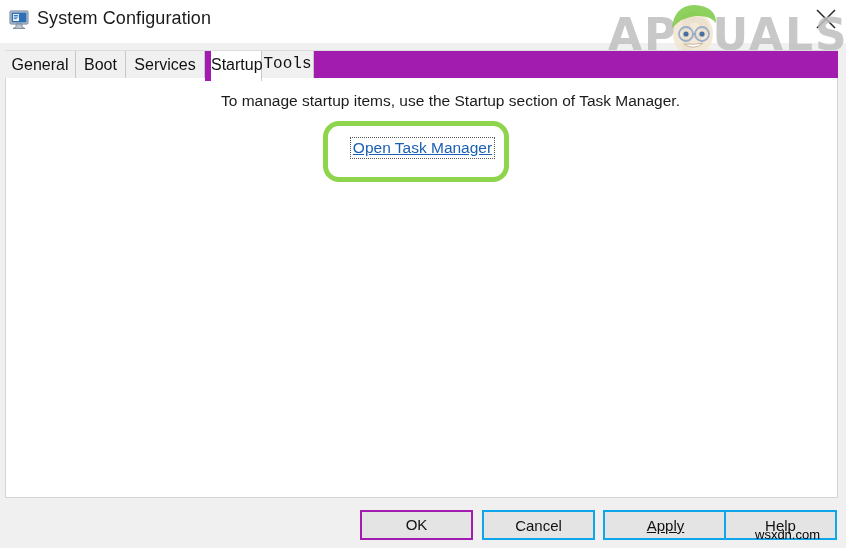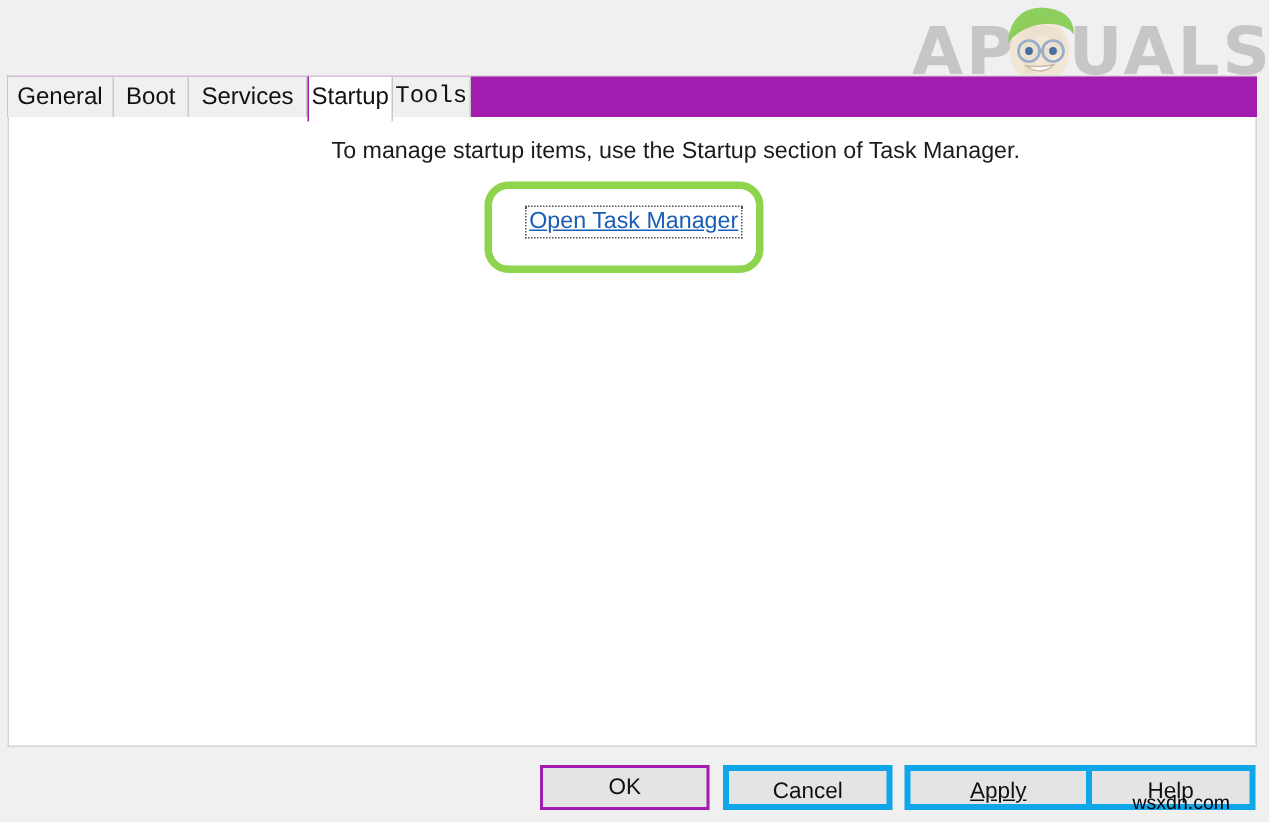--- a/index.html
+++ b/index.html
@@ -89,21 +89,21 @@
     text-align: center;
     line-height: 27px;
     background: #f0f0f0;
     border-right: 1px solid #c8c8c8;
     cursor: default;
     font-family: "Liberation Sans", sans-serif;
   }
   .tab.selected {
     background: #ffffff;
     border-right: 1px solid #c8c8c8;
-    border-left: 1px solid #a21caf;
+    border-left: 6px solid #a21caf;
     height: 30px;
     z-index: 5;
   }
 
   
   #panel {
     position: absolute;
     left: 5px; top: 78px;
     width: 833px;
     height: 420px;
@@ -152,21 +152,21 @@
     box-sizing: border-box;
     pointer-events: none;
   }
 
   
   .btn {
     position: absolute;
     top: 510px;
     height: 30px;
     background: #e4e4e4;
-    border: 4px solid #0ea5e9;
+    border: 2px solid #0ea5e9;
     box-sizing: border-box;
     font-size: 15px;
     color: #111111;
     text-align: center;
     line-height: 28px;
     cursor: pointer;
     font-family: "Liberation Sans", sans-serif;
   }
   .btn.default {
     border: 2px solid #a21caf;
@@ -181,20 +181,43 @@
     color: #000000;
     font-family: "Liberation Sans", sans-serif;
     pointer-events: none;
   }
 </style>
 </head>
 <body>
 
 <div id="window">
 
+  <div id="titlebar">
+
+    <span id="title-icon">
+      <svg width="22" height="20" viewBox="0 0 22 20">
+        <rect x="1" y="1" width="18" height="13" rx="1" fill="#cfd8e3" stroke="#6f7c8c" stroke-width="1"></rect>
+        <rect x="2.5" y="2.5" width="15" height="10" fill="#2f6fb5"></rect>
+        <rect x="4" y="4" width="6" height="7" fill="#ffffff" opacity="0.9"></rect>
+        <rect x="4.8" y="5" width="4.4" height="0.9" fill="#2f6fb5"></rect>
+        <rect x="4.8" y="6.6" width="4.4" height="0.9" fill="#2f6fb5"></rect>
+        <rect x="4.8" y="8.2" width="3" height="0.9" fill="#2f6fb5"></rect>
+        <path d="M7 14 l0 3 l-3 1.5 l12 0 l-3 -1.5 l0 -3 z" fill="#b9c4d1" stroke="#6f7c8c" stroke-width="0.8"></path>
+      </svg>
+    </span>
+
+    <span id="title-text">System Configuration</span>
+
+    <span id="close-btn">
+      <svg width="38" height="34" viewBox="0 0 38 34">
+        <line x1="11" y1="8" x2="29" y2="26" stroke="#2b2b2b" stroke-width="1.6"></line>
+        <line x1="29" y1="8" x2="11" y2="26" stroke="#2b2b2b" stroke-width="1.6"></line>
+      </svg>
+    </span>
+  </div>
 
   <div id="brand-watermark">
     <span class="brand-text">APPUALS</span>
     <svg width="90" height="56" viewBox="0 0 90 56" style="position:absolute;left:48px;top:2px;">
       <ellipse cx="45" cy="32" rx="20" ry="22" fill="#f2e4d0" opacity="0.85"></ellipse>
       <path d="M24 26 q2 -22 22 -23 q22 1 22 18 q-6 -8 -20 -7 q-14 1 -24 12 z" fill="#7ac943" opacity="0.85"></path>
       <circle cx="38" cy="32" r="7" fill="none" stroke="#8fa8c8" stroke-width="1.8" opacity="0.9"></circle>
       <circle cx="54" cy="32" r="7" fill="none" stroke="#8fa8c8" stroke-width="1.8" opacity="0.9"></circle>
       <line x1="45" y1="32" x2="47" y2="32" stroke="#8fa8c8" stroke-width="1.8" opacity="0.9"></line>
       <circle cx="38" cy="32" r="2.6" fill="#2a5a9a" opacity="0.85"></circle>

